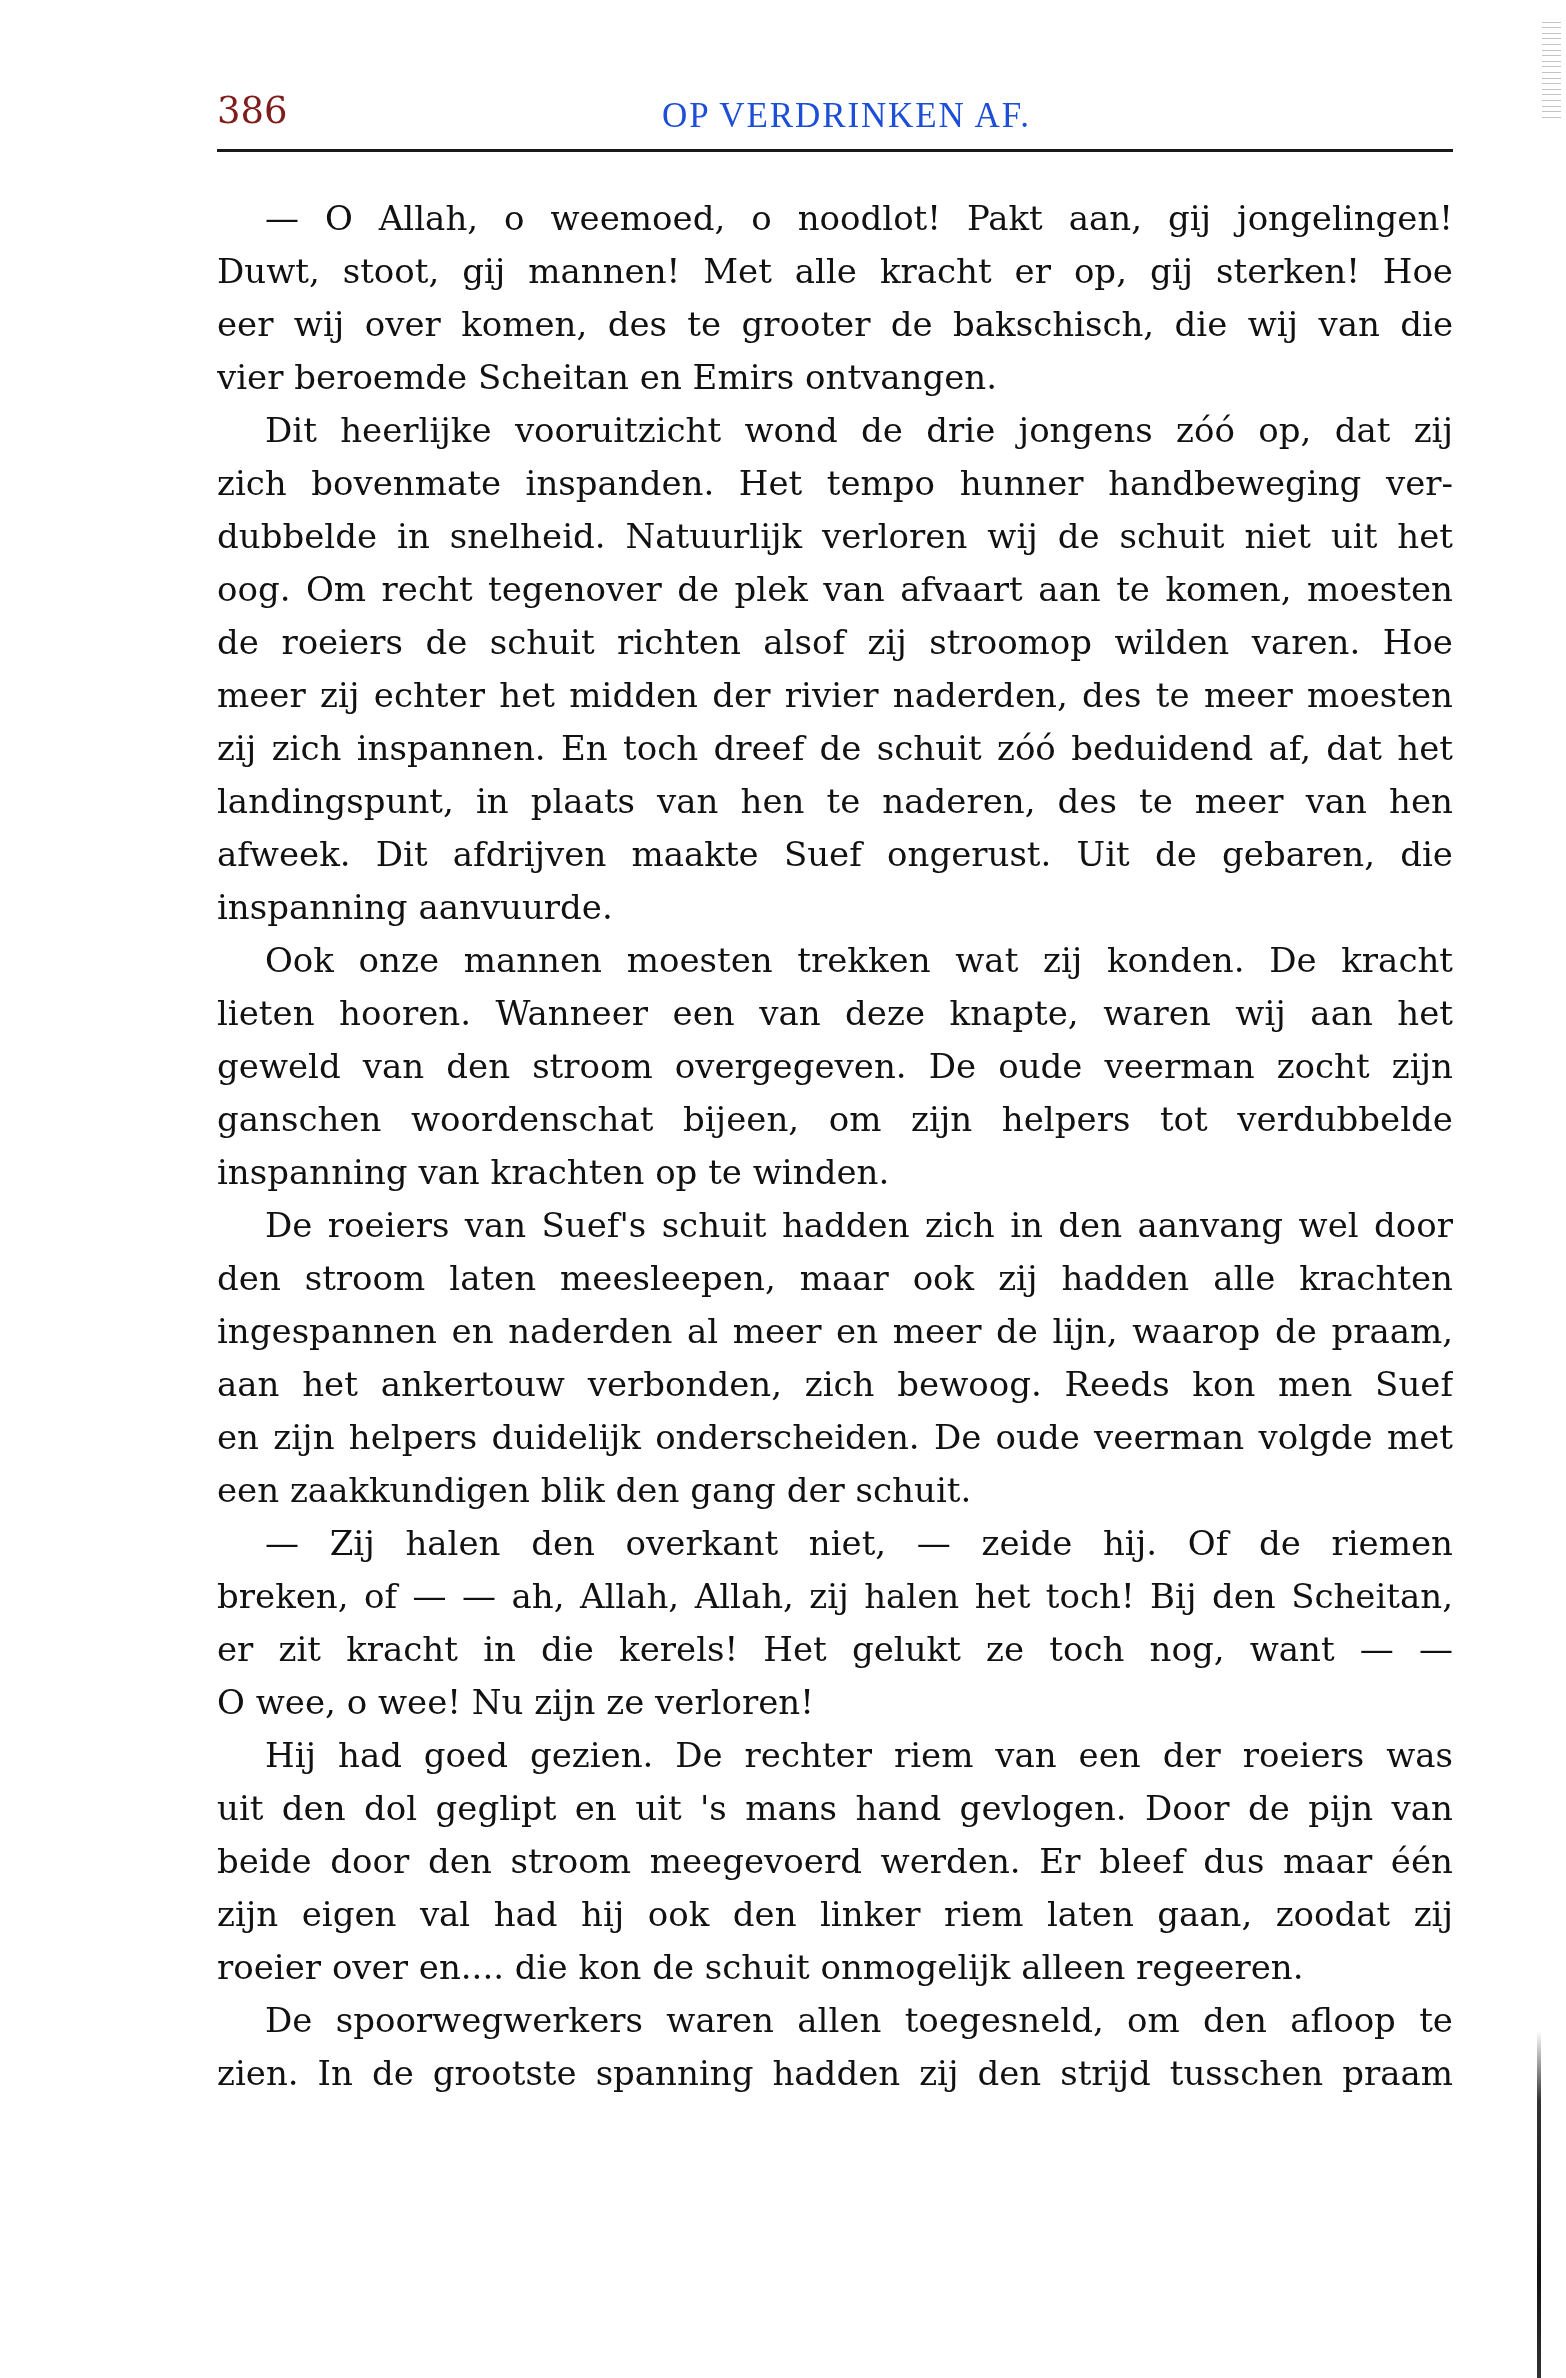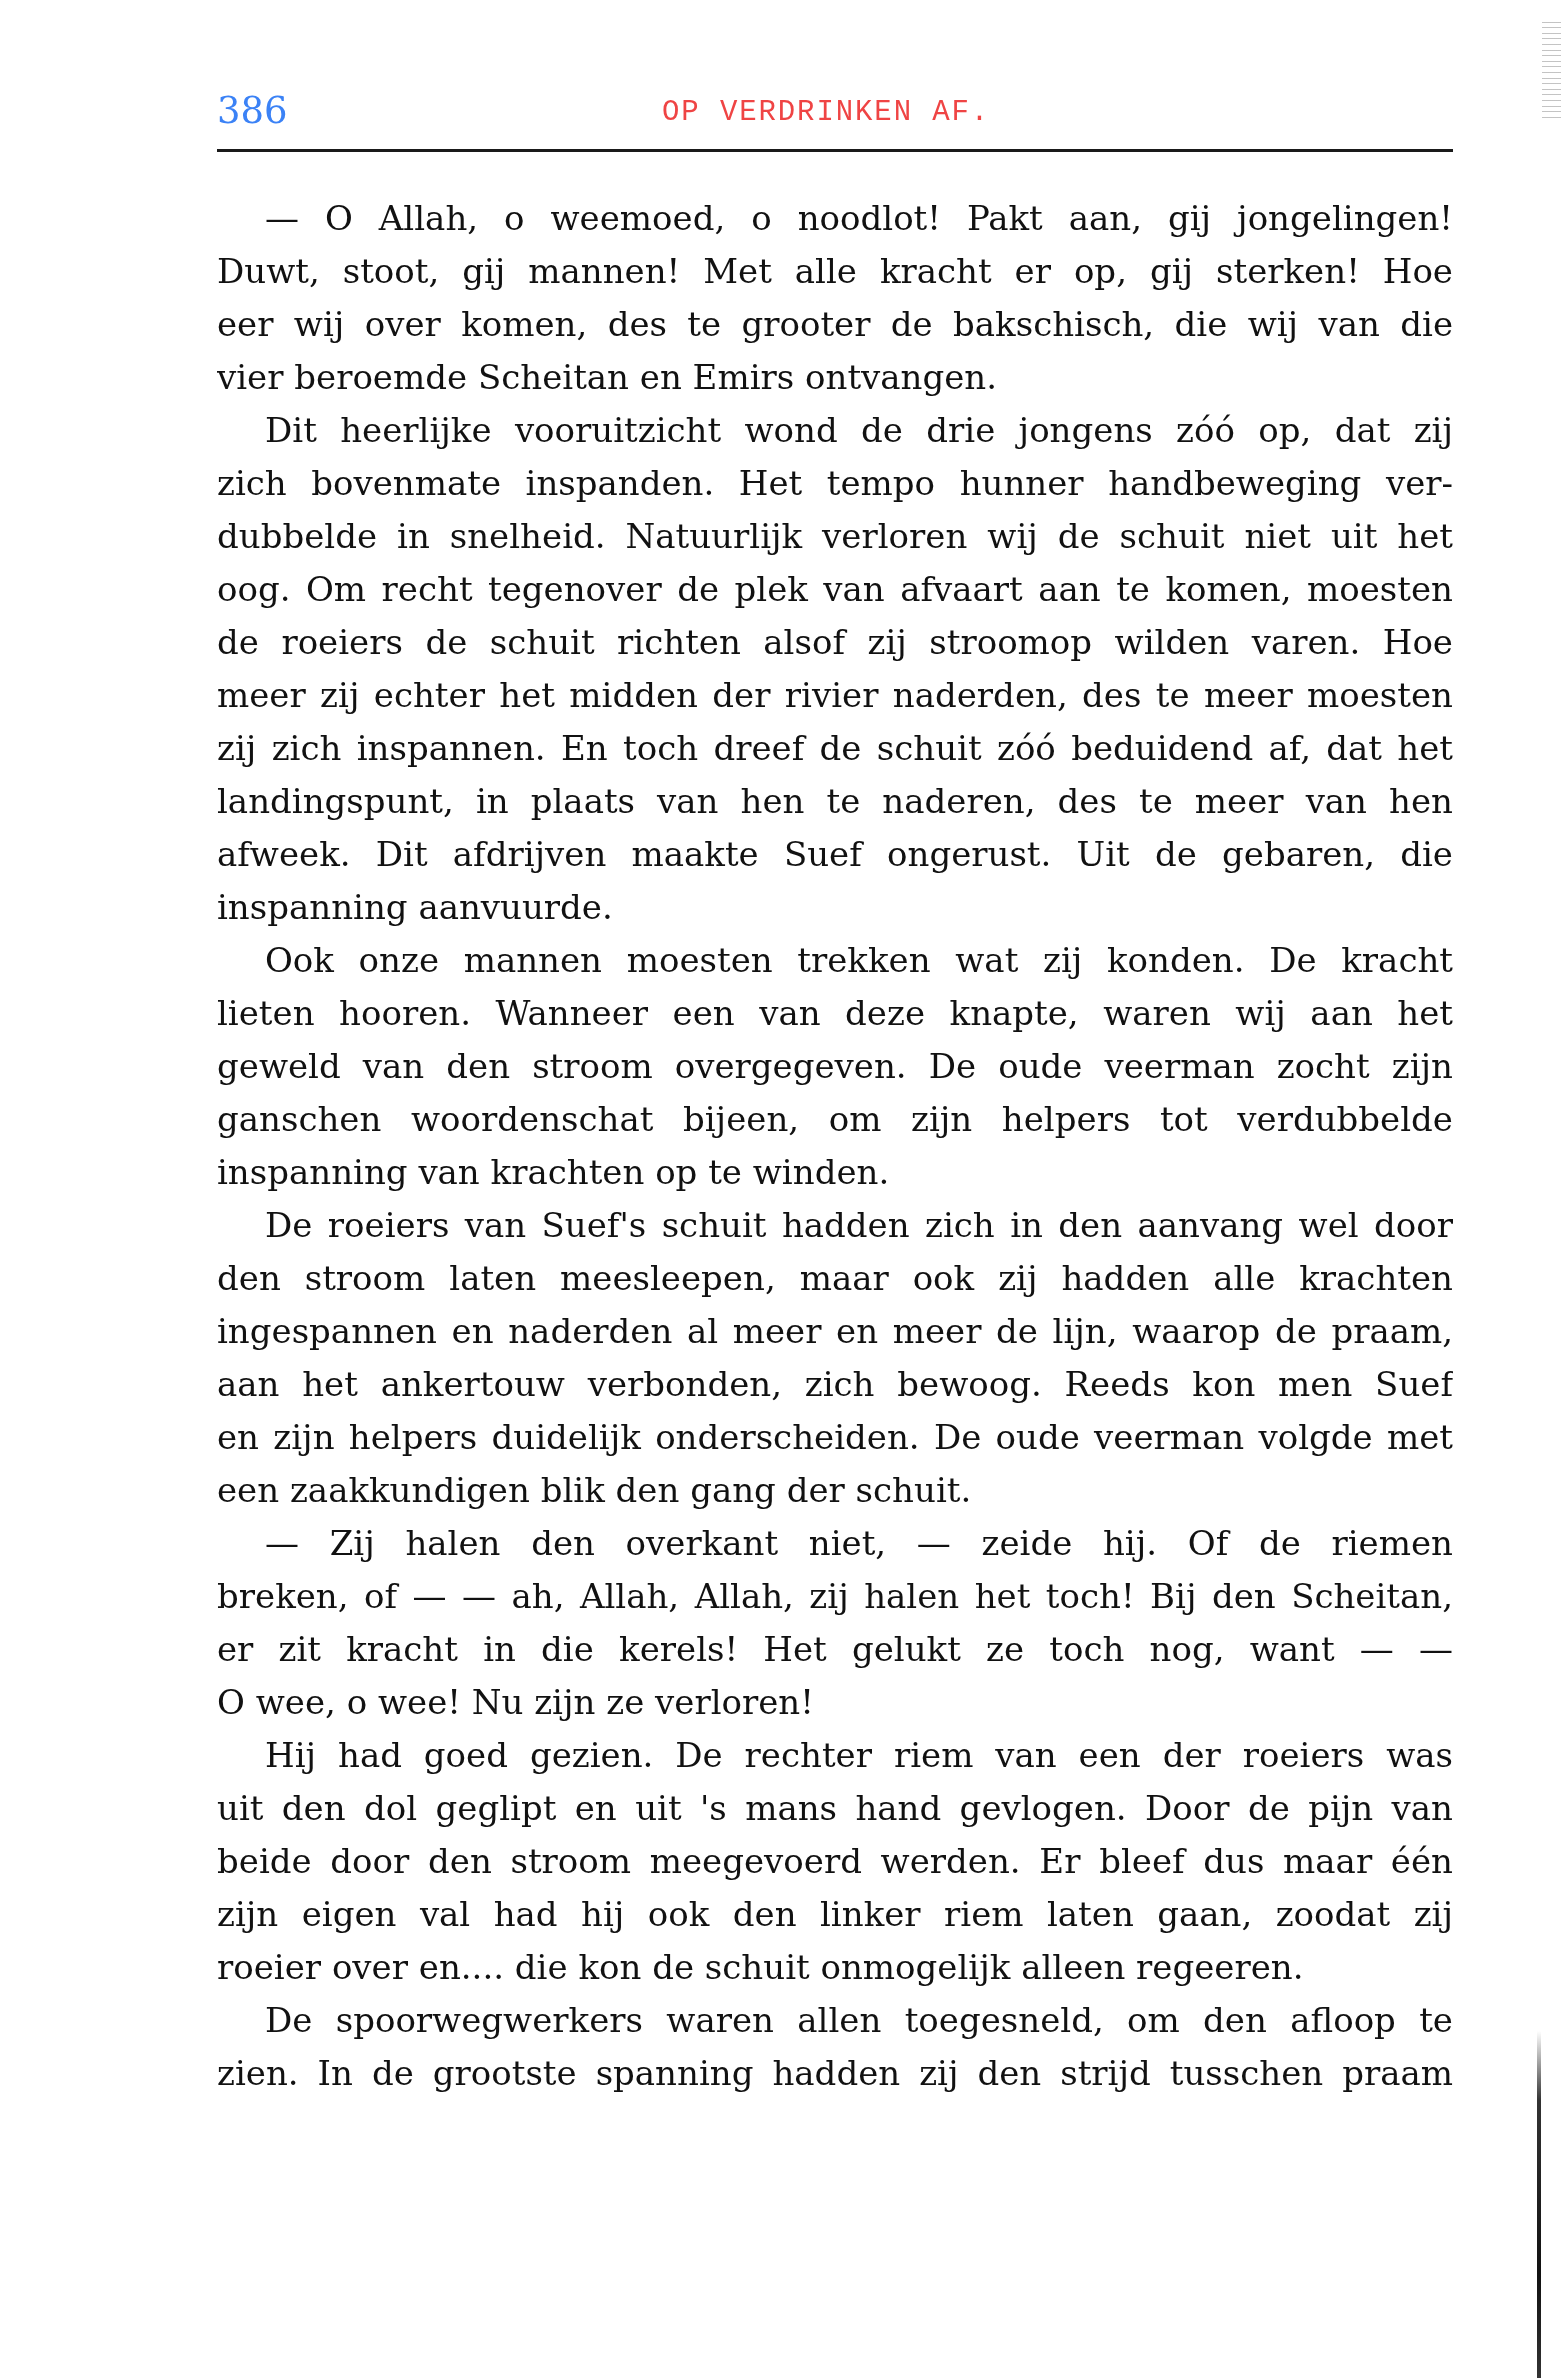--- a/index.html
+++ b/index.html
@@ -1,20 +1,20 @@
 <!DOCTYPE html>
 <html style="font-size:15px"><head>
 <meta charset="utf-8">
 <style>
   html, body { margin: 0; padding: 0; background: #ffffff; }
   body { width: 1567px; height: 2378px; position: relative; overflow: hidden; }
   .page { position: absolute; left: 0; top: 0; width: 1567px; height: 2378px; background: #ffffff; }
   .running-head { position: absolute; left: 217px; top: 89px; width: 1236px; height: 52px; }
-  .page-number { position: absolute; left: 0; top: 0; font-family: "DejaVu Serif", serif; font-size: 37px; color: #3b82f6; letter-spacing: 0px; }
-  .running-title { position: absolute; left: 445px; top: 7.4px; font-family: Liberation Mono, monospace; font-size: 29px; color: #ef4444; letter-spacing: 1.9px; }
+  .page-number { position: absolute; left: 0; top: 0; font-family: "DejaVu Serif", serif; font-size: 37px; color: #7f1d1d; letter-spacing: 0px; }
+  .running-title { position: absolute; left: 445px; top: 7.4px; font-family: Liberation Serif, serif; font-size: 35px; color: #1d4ed8; letter-spacing: 1.9px; }
   .head-rule { position: absolute; left: 217px; top: 149px; width: 1236px; height: 2.8px; background: #1a1a1a; }
   .body-text { position: absolute; left: 217px; top: 192px; width: 1236px; }
   .line { display: block; height: 53px; line-height: 53px; font-family: "DejaVu Serif", serif; font-size: 34px; color: #111; white-space: nowrap; text-align: justify; text-align-last: justify; overflow: hidden; }
   .line.indent { padding-left: 48px; }
   .line.last { text-align-last: left; }
   .scan-edge { position: absolute; left: 1537px; top: 2031px; width: 3.7px; height: 347px; background: linear-gradient(#fff, #333 20%, #111 70%, #333); }
   .scan-noise { position: absolute; left: 1542px; top: 16.7px; width: 18.6px; height: 102px; background: repeating-linear-gradient(#fff 0 4.6px, #888 4.6px 5.6px); opacity: 0.5; }
 </style>
 </head>
 <body>

